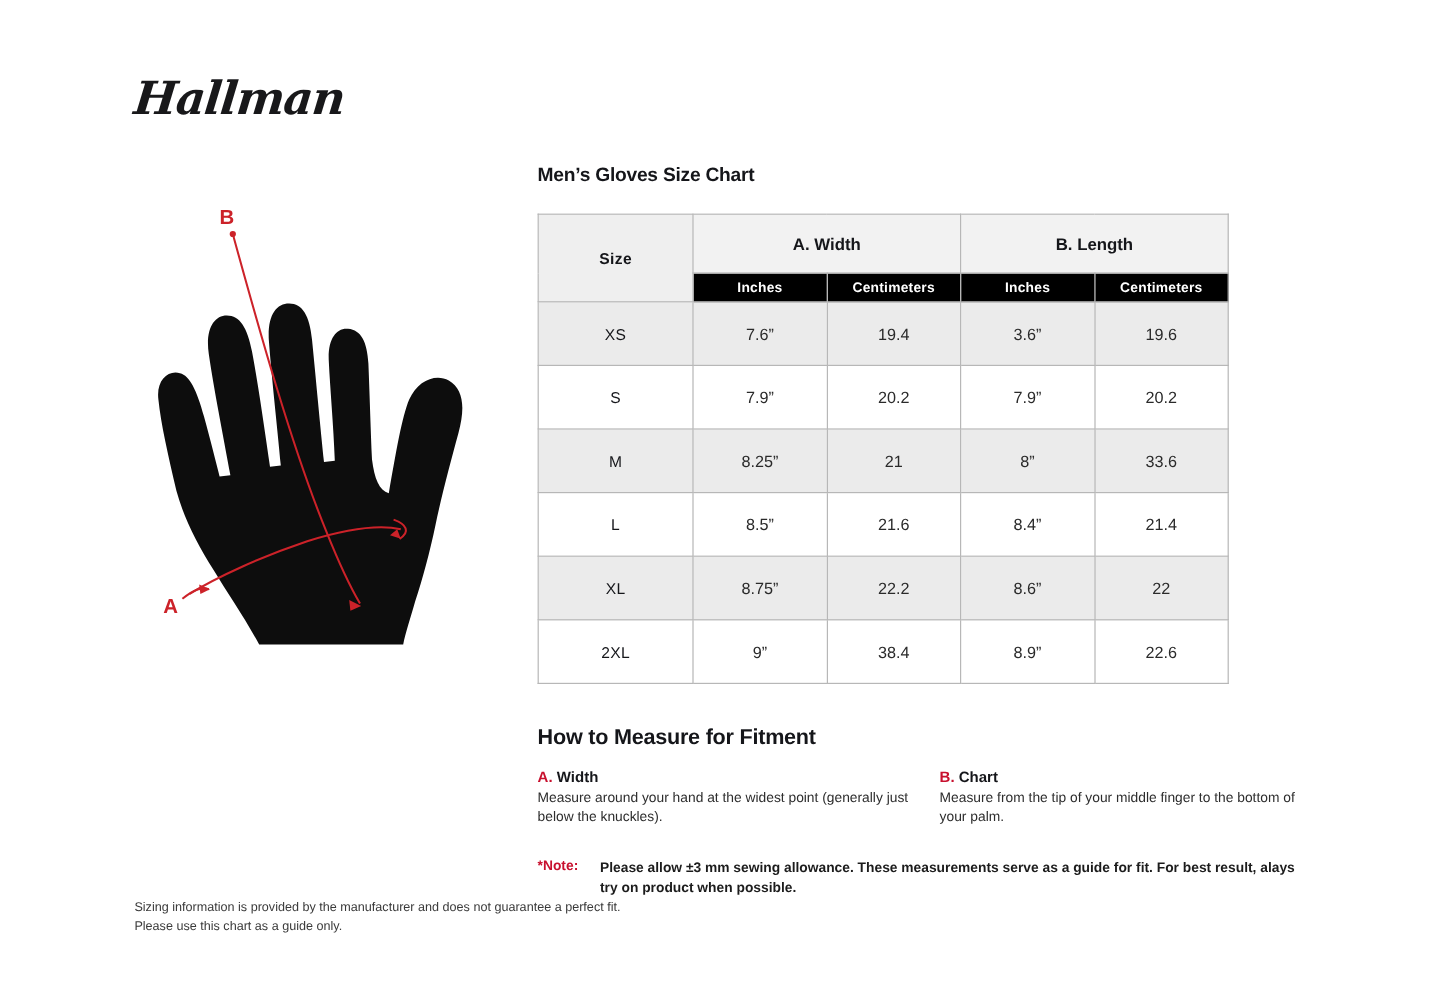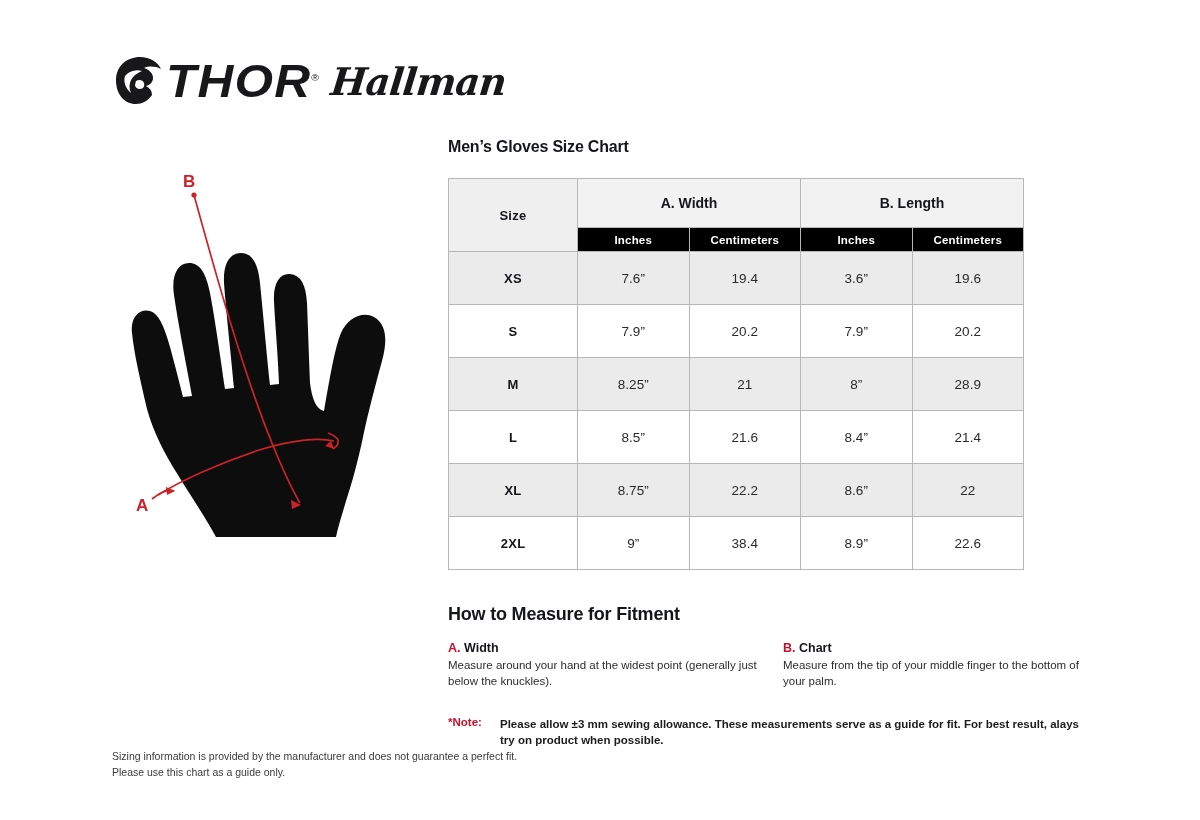--- a/index.html
+++ b/index.html
@@ -120,21 +120,21 @@
     height: 21px;
     letter-spacing: 0.2px;
     margin-top: 16px;
   }
   tbody td {
     height: 50px;
     font-size: 13.5px;
     color: #2a2a2a;
   }
   tbody td.size-cell {
-    font-weight: bold;
+    font-weight: normal;
     font-size: 13px;
     color: #15161a;
     letter-spacing: 0.3px;
   }
   tbody tr.odd td { background: #ebebeb; }
   tbody tr.even td { background: #ffffff; }
 
   
   h2.measure-title {
     font-size: 18px;
@@ -190,32 +190,20 @@
     top: 748px;
     font-size: 10.5px;
     line-height: 1.55;
     color: #3a3a3a;
   }
 </style>
 </head>
 <body>
 
 <div id="logo-bar">
-  <div class="thor-logo">
-    <span>
-      <svg width="52" height="52" viewBox="0 0 52 52" aria-hidden="true">
-        <path d="M4 26 C4 12 15 3 28 3 C38 3 46 8 49 15 C43 12 37 12 32 14 C38 16 41 20 41 24
-                 C41 28 38 31 34 32 C38 34 40 37 40 41 C36 47 30 50 24 50 C12 50 4 40 4 26 Z" fill="#18181a"></path>
-        <path d="M13 22 C17 17 24 15 30 17 C25 19 21 22 19 26 C17 30 17 35 19 39
-                 C14 35 11 28 13 22 Z" fill="#ffffff"></path>
-        <path d="M24 27 C27 25 31 26 32 29 C33 32 31 35 28 35 C25 35 23 33 23 31 Z" fill="#ffffff"></path>
-      </svg>
-    </span>
-    <span class="thor-wordmark"><span>THOR</span><span class="thor-reg">®</span></span>
-  </div>
 
   <div class="hallman-wordmark">
     <span>Hallman</span>
   </div>
 </div>
 
 <div id="hand-figure">
   <svg width="310" height="390" viewBox="0 0 310 390" aria-hidden="true">
 
     <path d="M27,244
@@ -295,21 +283,21 @@
         <td>7.9”</td>
         <td>20.2</td>
         <td>7.9”</td>
         <td>20.2</td>
       </tr>
       <tr class="odd">
         <td class="size-cell">M</td>
         <td>8.25”</td>
         <td>21</td>
         <td>8”</td>
-        <td>28.9</td>
+        <td>33.6</td>
       </tr>
       <tr class="even">
         <td class="size-cell">L</td>
         <td>8.5”</td>
         <td>21.6</td>
         <td>8.4”</td>
         <td>21.4</td>
       </tr>
       <tr class="odd">
         <td class="size-cell">XL</td>

